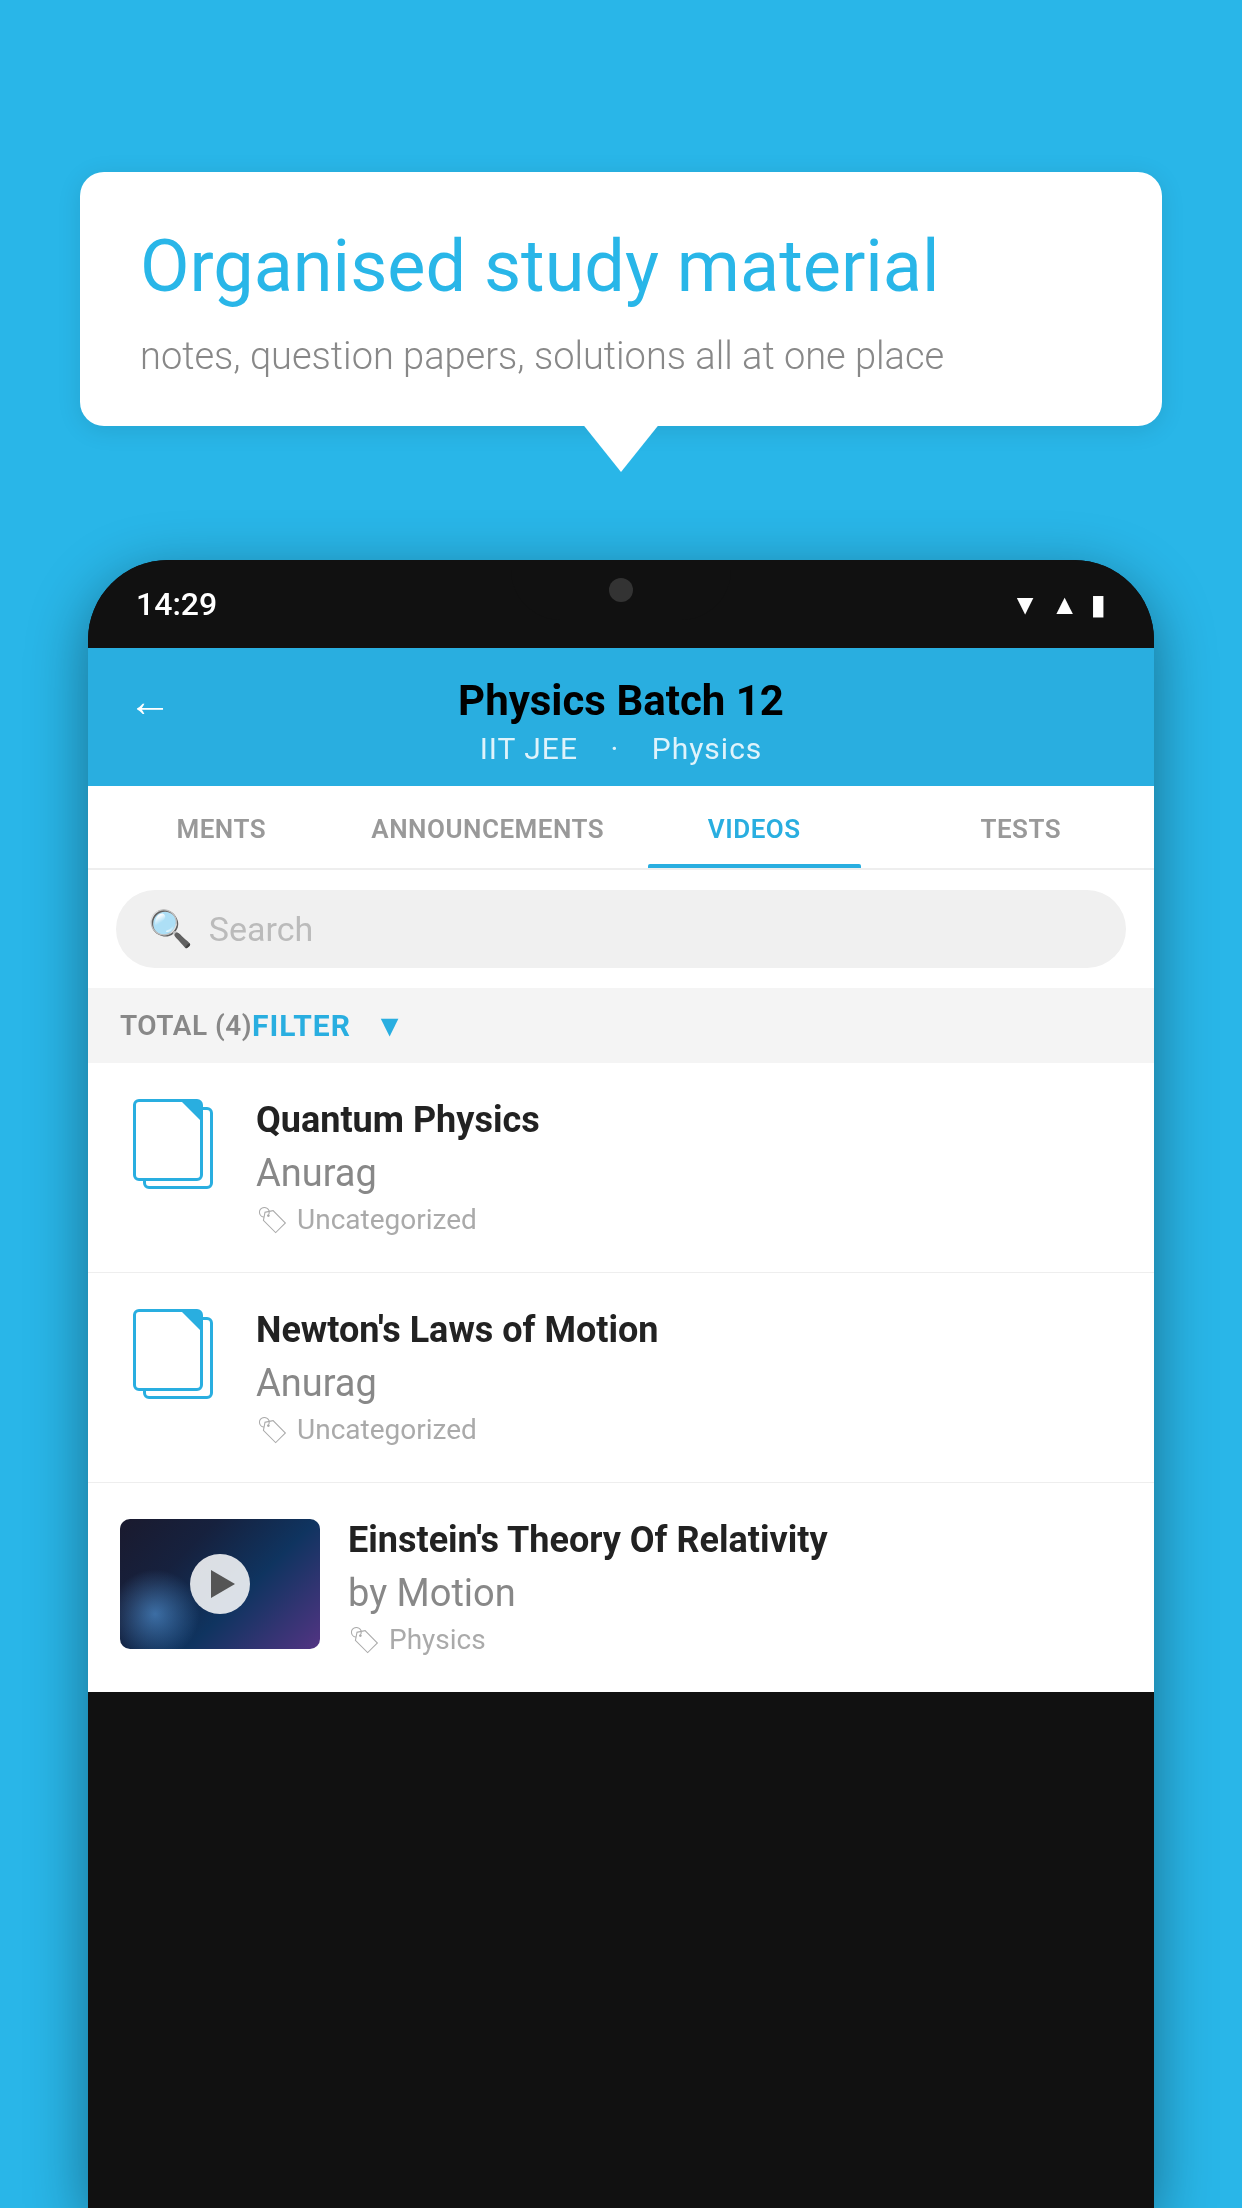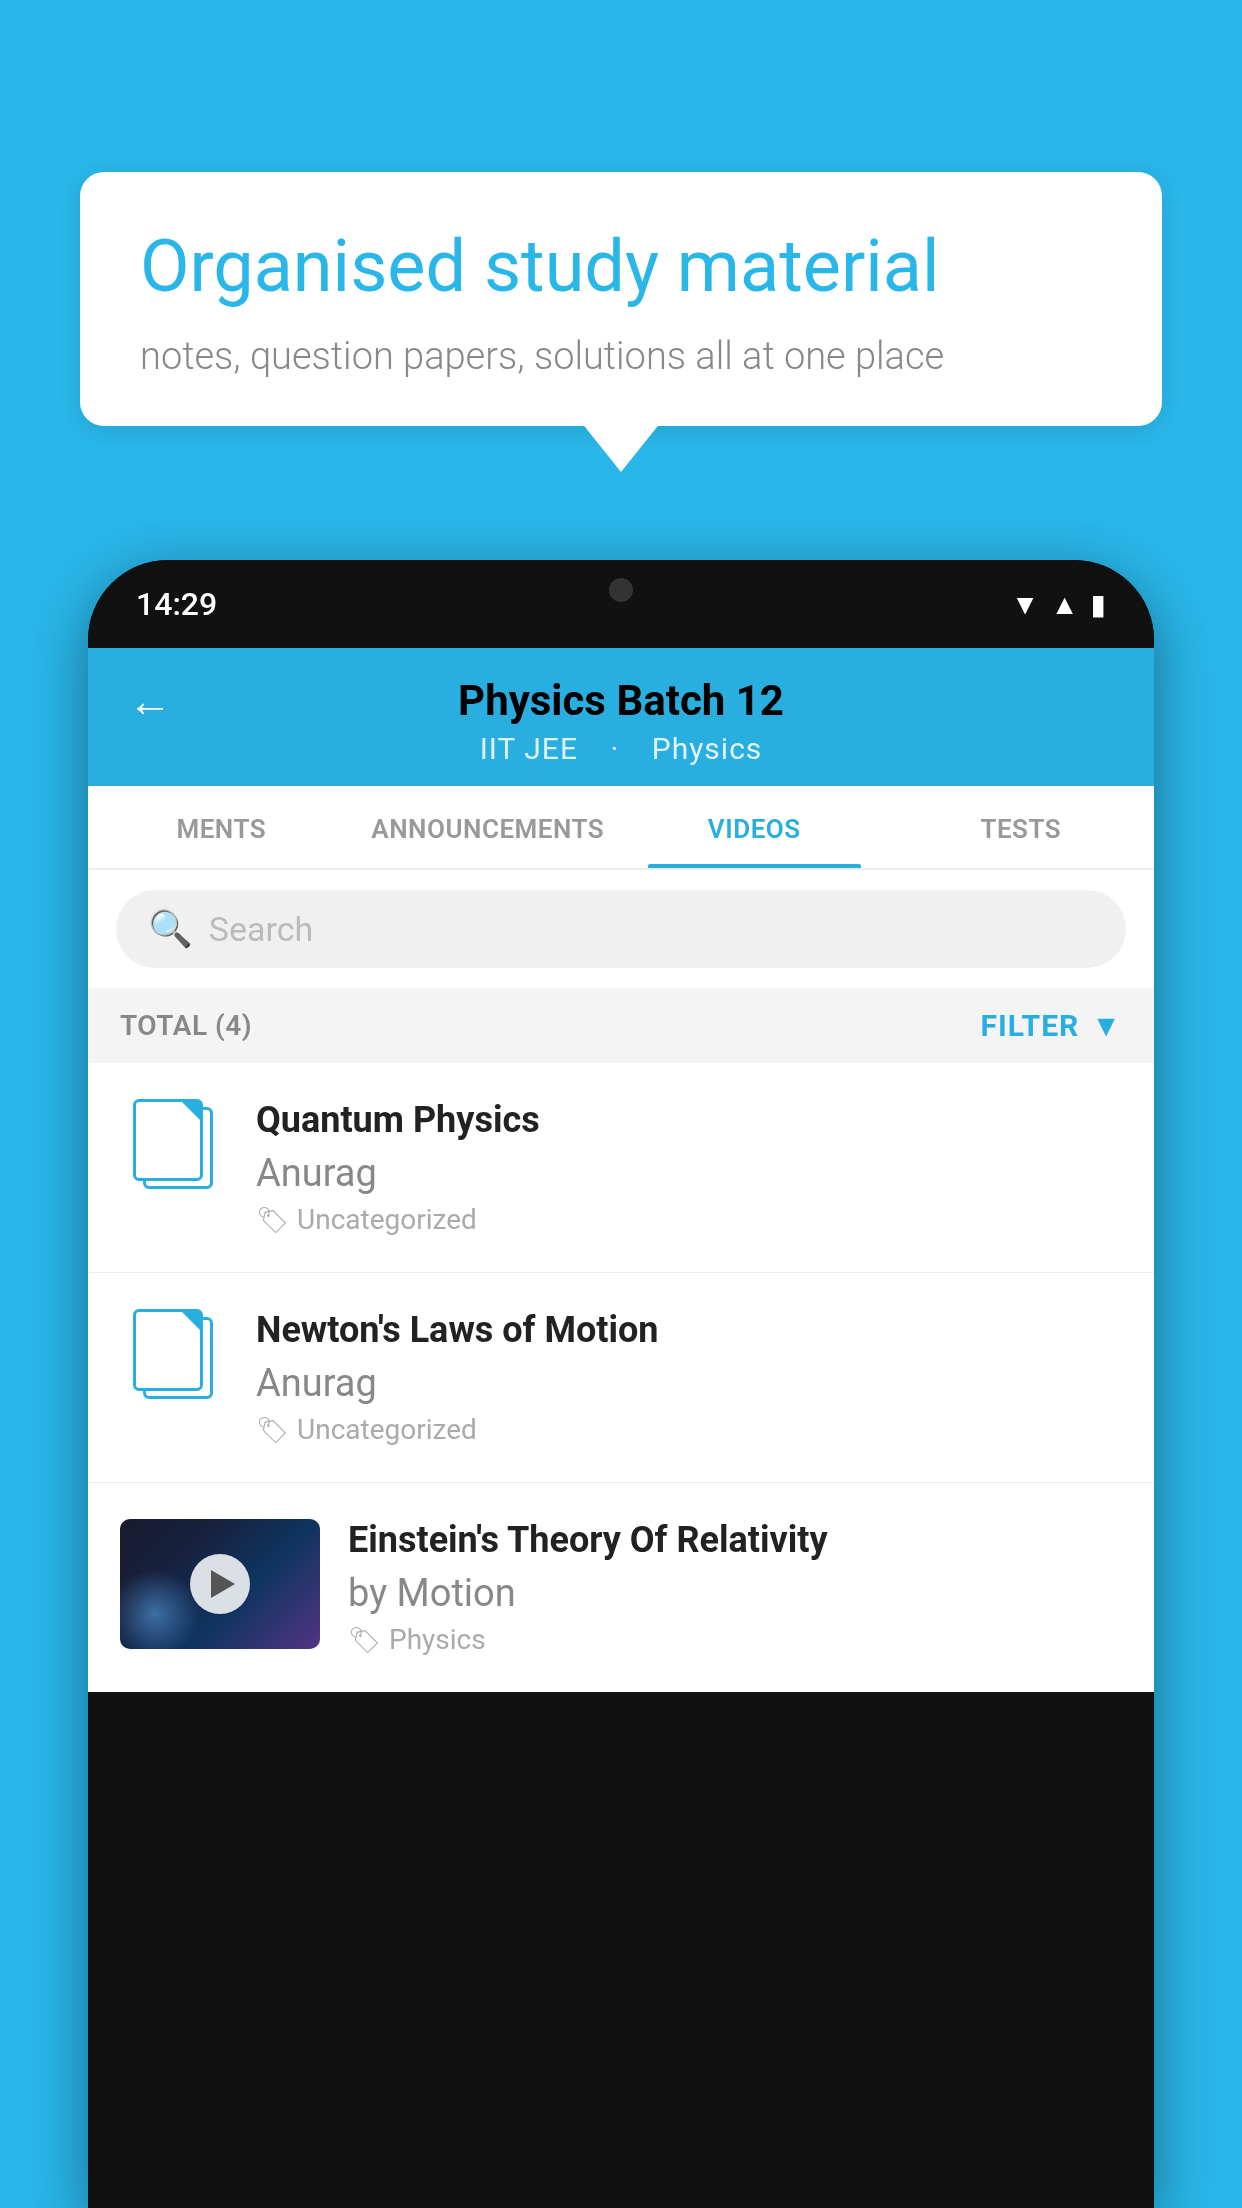--- a/index.html
+++ b/index.html
@@ -209,37 +209,36 @@
     .search-text {
       color: #bbb;
       font-size: 34px;
     }
 
     
     .filter-row {
       background: #f4f4f4;
       display: flex;
       align-items: center;
-      justify-content: space-between;
       padding: 20px 32px;
     }
     .total-label {
       color: #888;
       font-size: 28px;
       font-weight: 600;
       letter-spacing: 0.5px;
     }
     .filter-btn {
       color: #29aee0;
       font-size: 30px;
       font-weight: 700;
       letter-spacing: 1px;
       display: flex;
       align-items: center;
-      gap: 12px;
+      gap: 24px;
       cursor: pointer;
     }
     .filter-icon {
       font-size: 30px;
     }
 
     
     .video-list {
       background: white;
     }

